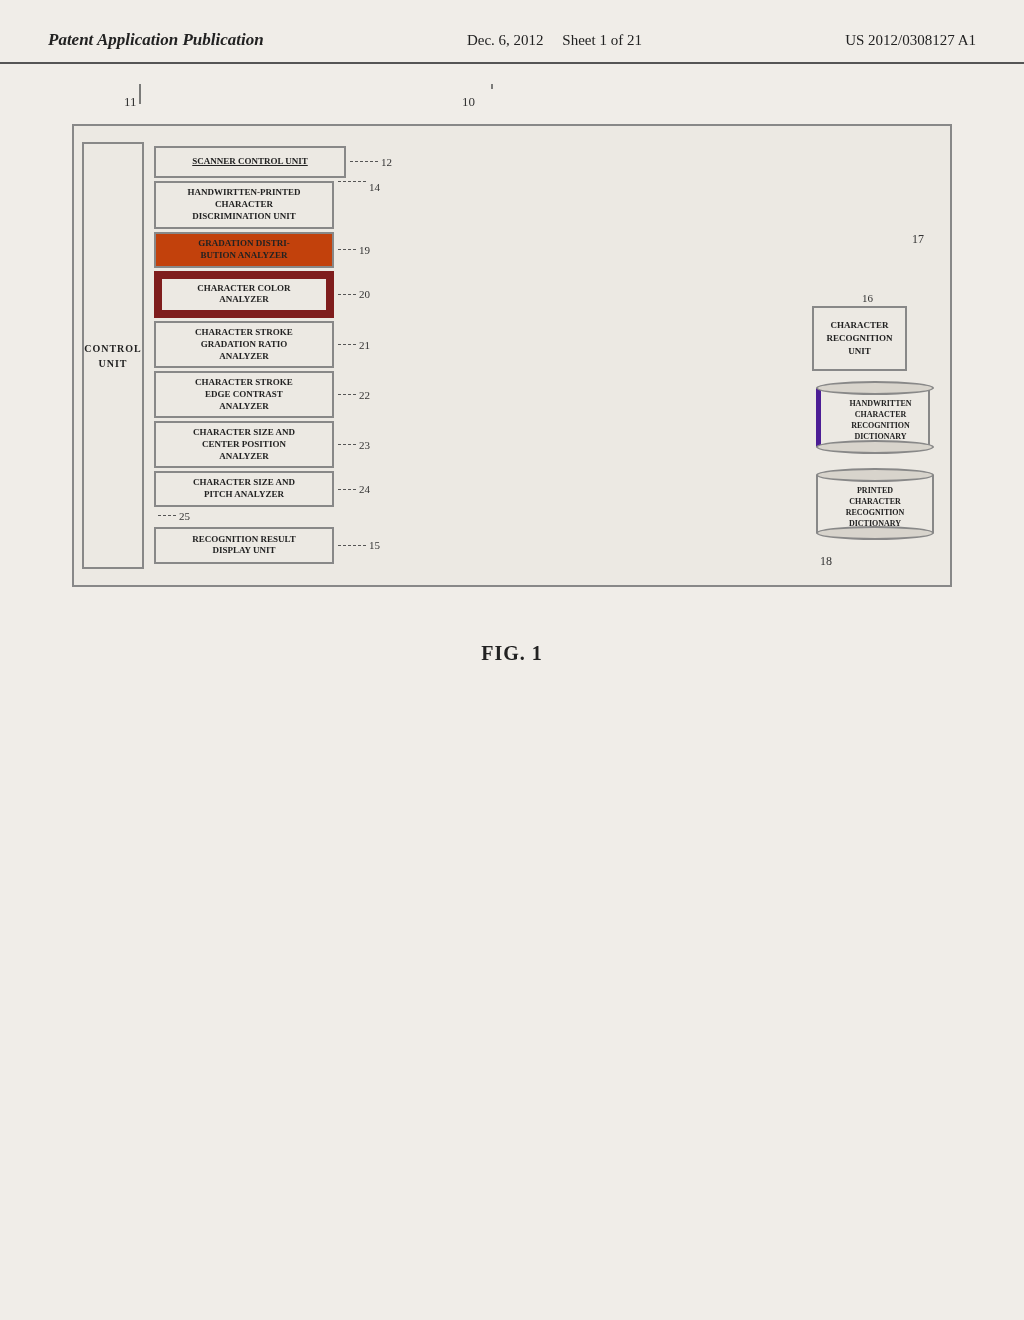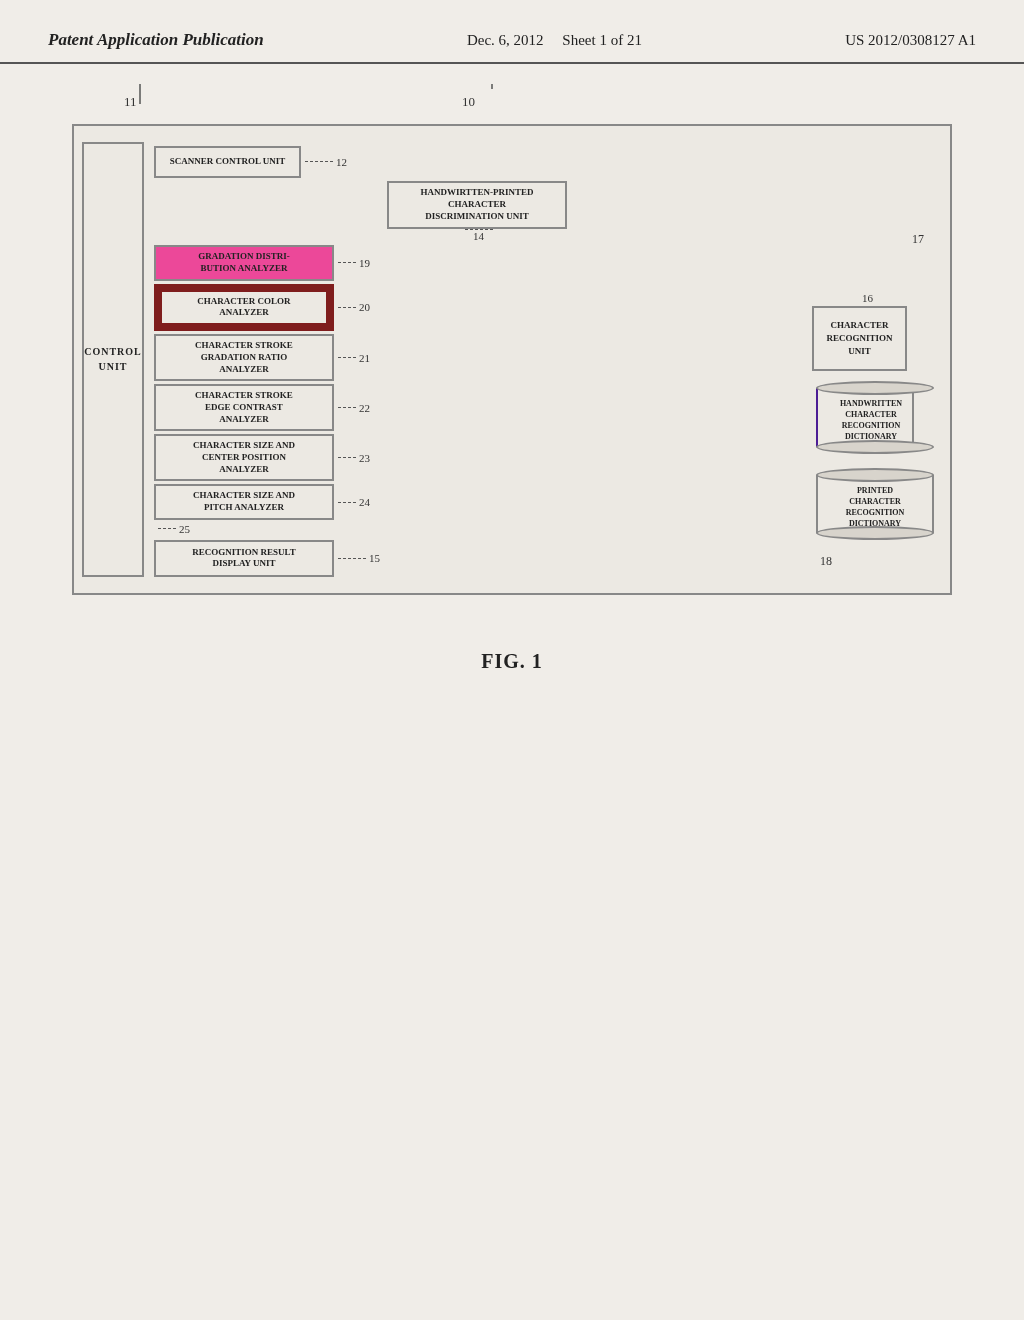--- a/index.html
+++ b/index.html
@@ -87,34 +87,34 @@
 
     <div style="display:flex; flex-direction:row; gap:0; align-items:stretch;">
 
       <div style="border:2px solid #888; background:#ece9e3; display:flex; align-items:center; justify-content:center; width:62px; flex-shrink:0; font-size:10px; font-weight:bold; letter-spacing:1px; color:#222; text-align:center; padding:8px 2px; line-height:1.5;">
         CONTROL<br>UNIT
       </div>
 
       <div style="display:flex; flex-direction:column; flex:1; padding-left:10px; gap:3px; position:relative;">
 
         <div style="display:flex; align-items:center; margin-top:4px;">
-          <div style="border:2px solid #888; background:#ece9e3; font-size:9px; font-weight:bold; text-align:center; color:#222; padding:5px 6px; line-height:1.3; width:147px; min-height:32px; display:flex; align-items:center; justify-content:center;">SCANNER CONTROL UNIT</div>
+          <div style="border:2px solid #888; background:#ece9e3; font-size:9px; font-weight:bold; text-align:center; color:#222; padding:5px 6px; line-height:1.3; width:192px; min-height:32px; display:flex; align-items:center; justify-content:center;text-decoration:underline;">SCANNER CONTROL UNIT</div>
           <div style="border-top:1.5px dashed #555; width:28px; margin-left:4px;"></div>
           <span style="font-size:11px; color:#333; margin-left:3px;">12</span>
         </div>
 
 
-        <div style="display:flex; align-items:center;flex-direction:column;">
+        <div style="display:flex; ">
           <div style="border:2px solid #888; background:#ece9e3; font-size:9px; font-weight:bold; text-align:center; color:#222; padding:4px 6px; line-height:1.3; width:180px; min-height:48px; display:flex; align-items:center; justify-content:center;">HANDWIRTTEN-PRINTED<br>CHARACTER<br>DISCRIMINATION UNIT</div>
           <div style="border-top:1.5px dashed #555; width:28px; margin-left:4px;"></div>
           <span style="font-size:11px; color:#333; margin-left:3px;">14</span>
         </div>
 
         <div style="display:flex; align-items:center;">
-          <div style="border:2px solid #888; background:#ec4899; font-size:9px; font-weight:bold; text-align:center; color:#222; padding:4px 6px; line-height:1.3; width:180px; min-height:36px; display:flex; align-items:center; justify-content:center;">GRADATION DISTRI-<br>BUTION ANALYZER</div>
+          <div style="border:2px solid #888; background:#c2410c; font-size:9px; font-weight:bold; text-align:center; color:#222; padding:4px 6px; line-height:1.3; width:180px; min-height:36px; display:flex; align-items:center; justify-content:center;">GRADATION DISTRI-<br>BUTION ANALYZER</div>
           <div style="border-top:1.5px dashed #555; width:18px; margin-left:4px;"></div>
           <span style="font-size:11px; color:#333; margin-left:3px;">19</span>
         </div>
 
         <div style="display:flex; align-items:center;">
           <div style="border:8px solid #7f1d1d; background:#ece9e3; font-size:9px; font-weight:bold; text-align:center; color:#222; padding:4px 6px; line-height:1.3; width:180px; min-height:32px; display:flex; align-items:center; justify-content:center;">CHARACTER COLOR<br>ANALYZER</div>
           <div style="border-top:1.5px dashed #555; width:18px; margin-left:4px;"></div>
           <span style="font-size:11px; color:#333; margin-left:3px;">20</span>
         </div>
 
@@ -162,21 +162,21 @@
         <div style="border:2px solid #888; background:#ece9e3; font-size:9px; font-weight:bold; text-align:center; color:#222; padding:6px 8px; line-height:1.4; width:95px; min-height:65px; display:flex; align-items:center; justify-content:center; margin-bottom:10px;">CHARACTER<br>RECOGNITION<br>UNIT</div>
 
         <div style="position:absolute; top:90px; right:10px; font-size:12px; color:#333;">17</div>
 
         <div style="display:flex; flex-direction:column; gap:14px; margin-left:4px;">
 
           <div style="position:relative;">
 
             <div style="width:118px; height:14px; border:2px solid #888; border-radius:50%; background:#d8d4cc; position:relative; z-index:2;"></div>
 
-            <div style="width:98px; border-left:2px solid #4c1d95; border-right:2px solid #888; background:#ece9e3; padding:10px 4px 4px 16px; font-size:8px; font-weight:bold; text-align:center; color:#222; line-height:1.4; margin-top:-7px; position:relative; z-index:1;">
+            <div style="width:114px; border-left:5px solid #4c1d95; border-right:2px solid #888; background:#ece9e3; padding:10px 4px 4px 16px; font-size:8px; font-weight:bold; text-align:center; color:#222; line-height:1.4; margin-top:-7px; position:relative; z-index:1;">
               HANDWRITTEN<br>CHARACTER<br>RECOGNITION<br>DICTIONARY
             </div>
 
             <div style="width:118px; height:14px; border:2px solid #888; border-radius:50%; background:#d8d4cc; margin-top:-7px; position:relative; z-index:2;"></div>
           </div>
 
           <div style="position:relative;">
 
             <div style="width:118px; height:14px; border:2px solid #888; border-radius:50%; background:#d8d4cc; position:relative; z-index:2;"></div>
 

